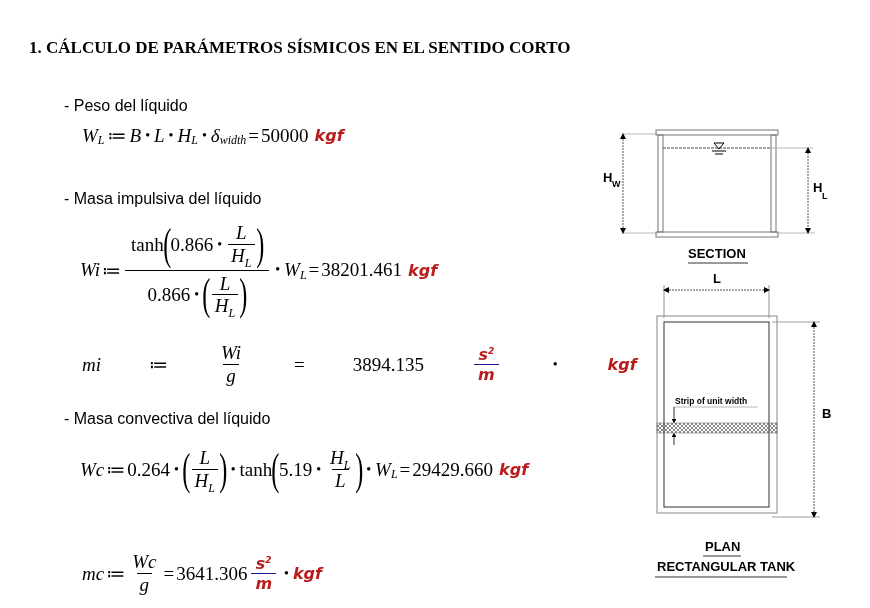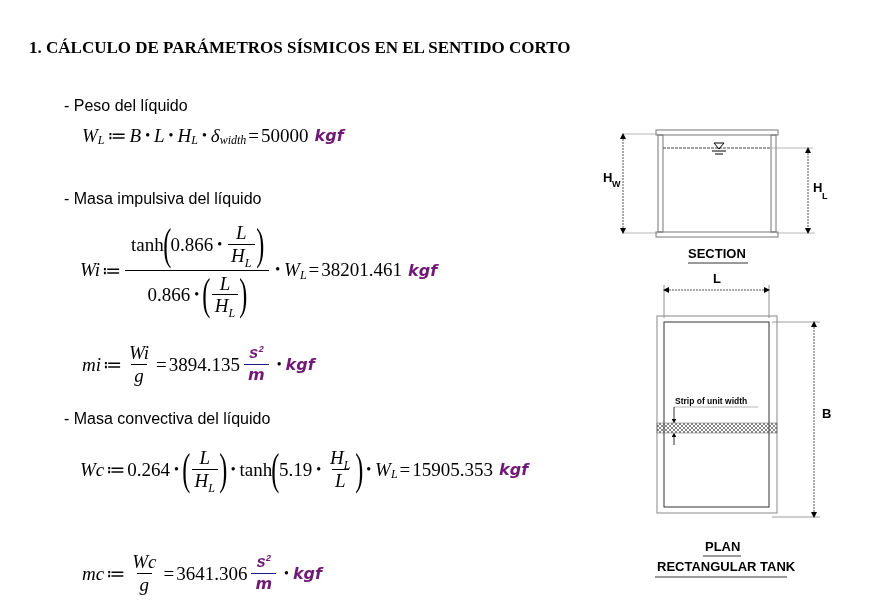--- a/index.html
+++ b/index.html
@@ -2,29 +2,29 @@
 <html><head>
 <meta charset="utf-8">
 <style>
   html, body { margin:0; padding:0; background:#ffffff; }
   body { width:870px; height:608px; position:relative; overflow:hidden; font-family:"Liberation Sans", sans-serif; color:#000; }
   .title { position:absolute; left:29px; top:38px; font-family:Liberation Serif, serif; font-weight:bold; font-size:17px; letter-spacing:0; }
   .sub { position:absolute; left:57px; font-family:Liberation Sans, sans-serif; font-size:16px;margin-left:7px; }
   .eq { position:absolute; font-family:"Liberation Serif", serif; font-size:19px; white-space:nowrap; display:flex; align-items:center; }
   .it { font-style:italic; }
   .sb { font-size:12px; position:relative; top:5px; font-style:italic; }
-  .unit { color:#701a75; font-weight:bold; font-style:italic; font-family:"DejaVu Sans", sans-serif; font-size:16px; }
+  .unit { color:#b91c1c; font-weight:bold; font-style:italic; font-family:"DejaVu Sans", sans-serif; font-size:16px; }
   .dot { margin:0 4px; font-size:14px; }
   .frac { display:inline-flex; flex-direction:column; align-items:center; vertical-align:middle; margin:0 2px; }
   .frac .num { padding:0 3px; line-height:1.15; }
   .frac .den { padding:0 3px; border-top:1.3px solid #000; line-height:1.2; }
   .paren { font-size:44px; font-weight:100; line-height:1; transform:scaleX(0.55); display:inline-block; margin:0 -4px; }
   .sp { width:6px; display:inline-block; }
   .ufrac { display:inline-flex; flex-direction:column; align-items:center; vertical-align:middle; margin:0 4px; }
-  .ufrac .num { padding:0 4px; line-height:1.1;font-family:Liberation Mono, monospace; }
+  .ufrac .num { padding:0 4px; line-height:1.1; }
   .ufrac .den { border-top:1.3px solid #1a1a8c; padding:0 4px; line-height:1.2; }
   .diagram { position:absolute; left:590px; top:120px; width:260px; height:470px; }
   .dlabel { font-family:"Liberation Sans", sans-serif; font-weight:bold; fill:#000; }
 </style>
 </head>
 <body>
 
 <div class="title">1. CÁLCULO DE PARÁMETROS SÍSMICOS EN EL SENTIDO CORTO</div>
 
 <div class="sub" style="top:97px;">- Peso del líquido</div>
@@ -76,21 +76,21 @@
   </span>
   <span class="dot">•</span>
   <span class="it">W</span>
     <span class="sb">L</span>
   <span style="margin:0 2px;">=</span>
   <span>38201.461</span>
   <span class="sp"></span>
   <span class="unit">kgf</span>
 </div>
 
-<div class="eq" style="left:82px; top:342px;">
+<div class="eq" style="left:82px; top:342px;gap:46px;">
   <span class="it">mi</span>
   <span style="margin:0 2px;">≔</span>
   <span class="frac">
       <span class="num it">Wi</span>
       <span class="den it">g</span>
     </span>
   <span style="margin:0 2px;">=</span>
   <span>3894.135</span>
   <span class="ufrac">
     <span class="num unit"><span>s</span><sup style="font-size:9px;">2</sup></span>
@@ -119,21 +119,21 @@
     <span class="dot">•</span>
   <span class="frac">
       <span class="num"><span class="it">H</span><span class="sb">L</span></span>
       <span class="den it">L</span>
     </span>
   <span class="paren">)</span>
   <span class="dot">•</span>
   <span class="it">W</span>
     <span class="sb">L</span>
   <span style="margin:0 2px;">=</span>
-  <span>15905.353</span>
+  <span>29429.660</span>
   <span class="sp"></span>
   <span class="unit">kgf</span>
 </div>
 
 <div class="eq" style="left:82px; top:512px;margin-top:39px;">
   <span class="it">mc</span>
   <span style="margin:0 2px;">≔</span>
   <span class="frac">
       <span class="num it">Wc</span>
       <span class="den it">g</span>

